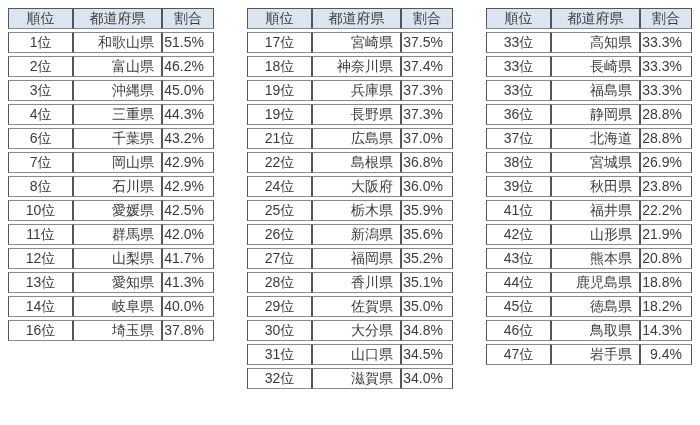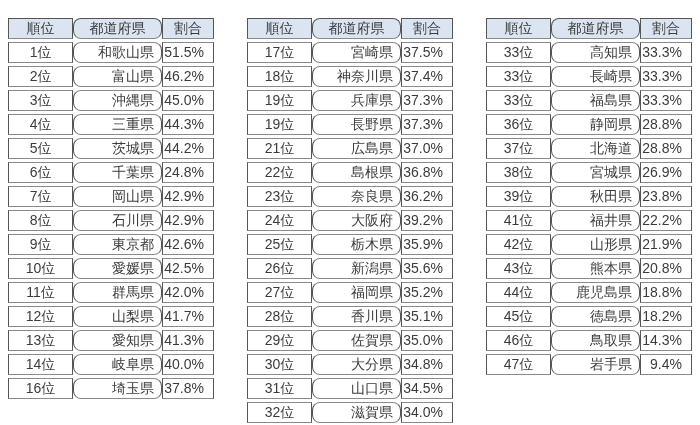--- a/index.html
+++ b/index.html
@@ -12,21 +12,21 @@
   * { margin: 0; padding: 0; }
   html, body {
     width: 700px; height: 425px;
     background: var(--page-bg);
     font-family: "Liberation Sans", "DejaVu Sans", sans-serif;
     overflow: hidden;
   }
   .tables-wrap {
     display: flex;
     align-items: flex-start;
-    padding: 15px 8px 0 8px;
+    padding: 5px 8px 0 8px;
     gap: 33px;
   }
   table.rank-table {
     border-collapse: separate;
     border-spacing: 0 3px;
     table-layout: fixed;
     width: 206px;
   }
   th, td {
     box-sizing: border-box;
@@ -41,21 +41,21 @@
     border-right: 1px solid var(--grid-dark);
     white-space: nowrap;
     overflow: hidden;
   }
   thead th {
     background: var(--header-bg);
     border-top-color: var(--grid-dark);
     text-align: center;
   }
   .col-rank       { width: 60px; text-align: center; }
-  .col-prefecture { width: 82px; text-align: right; padding-right: 7px; border-radius: 8px; }
+  .col-prefecture { width: 82px; text-align: right; padding-right: 7px; }
   .col-share      { width: 48px; text-align: right; padding-right: 9px; }
   thead th.col-prefecture, thead th.col-share { text-align: center; padding-right: 0; }
 </style>
 </head>
 <body>
 
 <div class="tables-wrap">
   <table class="rank-table">
     <thead>
         <tr>
@@ -79,43 +79,33 @@
           <td class="col-rank">3位</td>
           <td class="col-prefecture">沖縄県</td>
           <td class="col-share">45.0%</td>
         </tr>
         <tr>
           <td class="col-rank">4位</td>
           <td class="col-prefecture">三重県</td>
           <td class="col-share">44.3%</td>
         </tr>
         <tr>
-          <td class="col-rank">5位</td>
-          <td class="col-prefecture">茨城県</td>
-          <td class="col-share">44.2%</td>
-        </tr>
-        <tr>
           <td class="col-rank">6位</td>
           <td class="col-prefecture">千葉県</td>
-          <td class="col-share">24.8%</td>
+          <td class="col-share">43.2%</td>
         </tr>
         <tr>
           <td class="col-rank">7位</td>
           <td class="col-prefecture">岡山県</td>
           <td class="col-share">42.9%</td>
         </tr>
         <tr>
           <td class="col-rank">8位</td>
           <td class="col-prefecture">石川県</td>
           <td class="col-share">42.9%</td>
-        </tr>
-        <tr>
-          <td class="col-rank">9位</td>
-          <td class="col-prefecture">東京都</td>
-          <td class="col-share">42.6%</td>
         </tr>
         <tr>
           <td class="col-rank">10位</td>
           <td class="col-prefecture">愛媛県</td>
           <td class="col-share">42.5%</td>
         </tr>
         <tr>
           <td class="col-rank">11位</td>
           <td class="col-prefecture">群馬県</td>
           <td class="col-share">42.0%</td>
@@ -175,28 +165,23 @@
           <td class="col-rank">21位</td>
           <td class="col-prefecture">広島県</td>
           <td class="col-share">37.0%</td>
         </tr>
         <tr>
           <td class="col-rank">22位</td>
           <td class="col-prefecture">島根県</td>
           <td class="col-share">36.8%</td>
         </tr>
         <tr>
-          <td class="col-rank">23位</td>
-          <td class="col-prefecture">奈良県</td>
-          <td class="col-share">36.2%</td>
-        </tr>
-        <tr>
           <td class="col-rank">24位</td>
           <td class="col-prefecture">大阪府</td>
-          <td class="col-share">39.2%</td>
+          <td class="col-share">36.0%</td>
         </tr>
         <tr>
           <td class="col-rank">25位</td>
           <td class="col-prefecture">栃木県</td>
           <td class="col-share">35.9%</td>
         </tr>
         <tr>
           <td class="col-rank">26位</td>
           <td class="col-prefecture">新潟県</td>
           <td class="col-share">35.6%</td>

